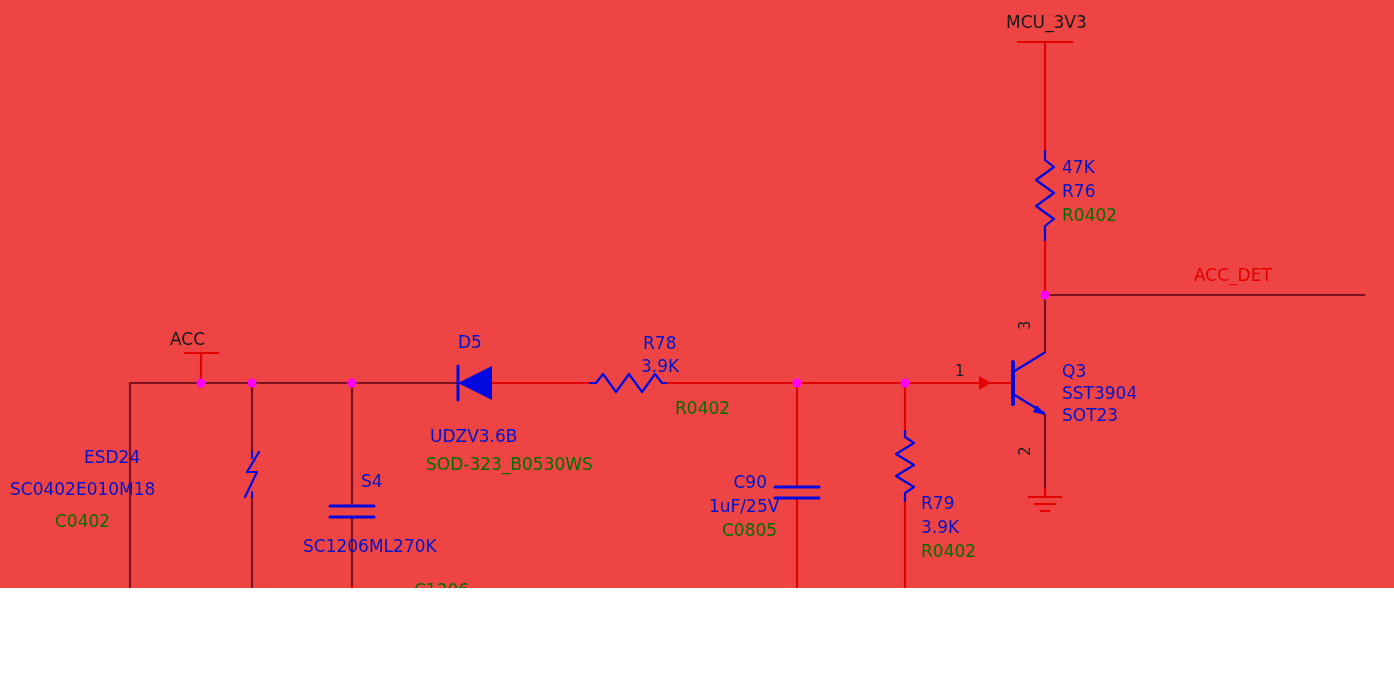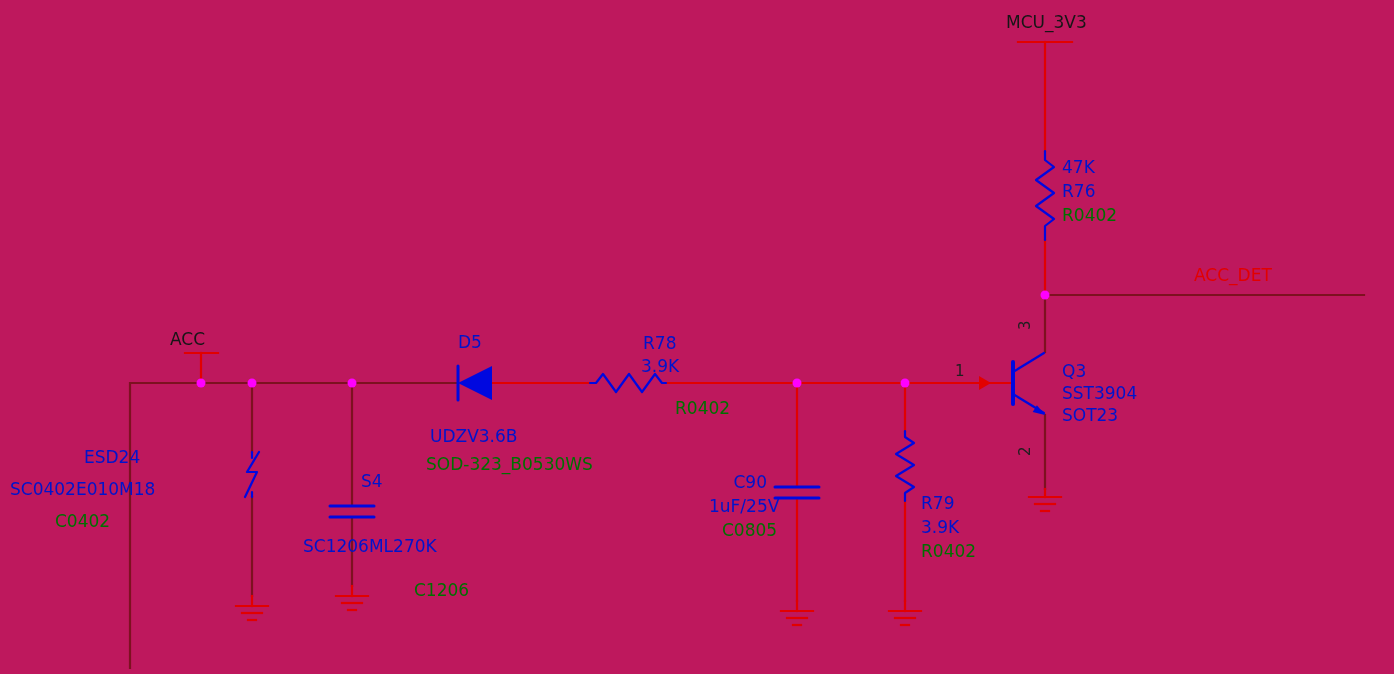--- a/index.html
+++ b/index.html
@@ -1,16 +1,16 @@
 <!DOCTYPE html>
 <html><head>
 <meta charset="utf-8">
 <style>
   html,body{margin:0;padding:0;background:#ffffff;}
-  .page{position:relative;width:1394px;height:674px;background:#be185d;overflow:hidden;}
+  .page{position:relative;width:1394px;height:588px;background:#ef4444;overflow:hidden;}
   svg{display:block;}
   svg text{font-family:"DejaVu Sans","Liberation Sans",sans-serif;font-size:17px;}
   .wire{stroke:#7d1120;stroke-width:2.2;fill:none;stroke-linecap:square;}
   .rwire{stroke:#e20000;stroke-width:2.2;fill:none;stroke-linecap:square;}
   .sym{stroke:#0008e0;stroke-width:2.2;fill:none;stroke-linecap:round;stroke-linejoin:round;}
   .symfill{fill:#0008e0;stroke:none;}
   .gnd{stroke:#e20000;stroke-width:2.2;fill:none;stroke-linecap:square;}
   .pwr{stroke:#e20000;stroke-width:2.2;fill:none;stroke-linecap:square;}
   .dot{fill:#ff00ff;stroke:none;}
   .t-blue{fill:#0014cc;}

